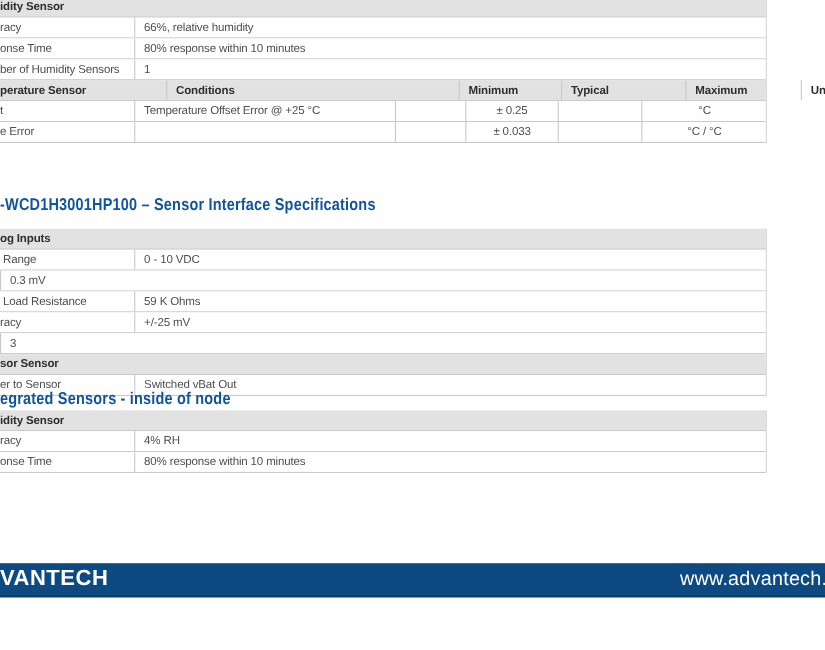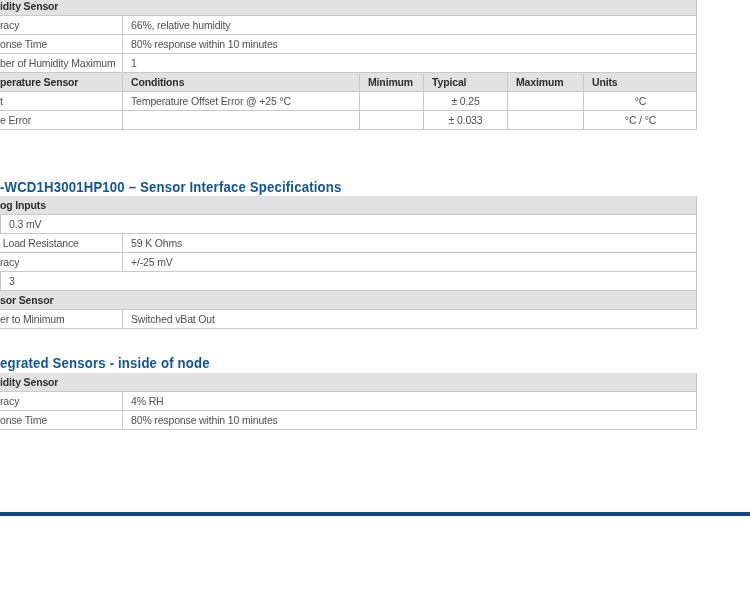--- a/index.html
+++ b/index.html
@@ -7,31 +7,31 @@
     --footer-bar:#0d4a82;
     --footer-bar-edge:#0a3a67;
     --section-row-bg:#e2e2e2;
     --row-border:#c9c9c9;
     --text:#4f4f4f;
     --bold-text:#2e2e2e;
     --footer-text:#ffffff;
   }
   html,body{margin:0;padding:0;background:#ffffff;}
   .page{
-    position:relative;width:750px;height:516px;overflow:hidden;background:#ffffff;
+    position:relative;width:750px;height:591px;overflow:hidden;background:#ffffff;
     font-family:"Liberation Sans","DejaVu Sans",sans-serif;
   }
   .tbl{position:absolute;left:0;width:697px;border-right:1px solid var(--row-border);box-sizing:border-box;}
   .tbl-top{top:-3px;}
-  .tbl-mid{top:196px;}
+  .tbl-mid{top:208px;}
   .tbl-bottom{top:373px;}
   .trow{display:grid;height:19px;box-sizing:border-box;border-bottom:1px solid var(--row-border);background:#ffffff;}
   .trow.section{grid-template-columns:1fr;background:var(--section-row-bg);}
   .trow.kv{grid-template-columns:122px 1fr;}
-  .trow.header6{grid-template-columns:122px 237px 64px 84px 76px 114px;background:var(--section-row-bg);}
+  .trow.header6{grid-template-columns:122px 237px 64px 84px 76px 114px;background:var(--section-row-bg);gap:29px;}
   .trow.row6{grid-template-columns:122px 237px 64px 84px 76px 114px;}
   .tcell{
     display:flex;align-items:center;box-sizing:border-box;
     font-size:10.5px;color:var(--text);letter-spacing:-0.15px;
     white-space:nowrap;overflow:hidden;
   }
   .trow.section .tcell,.trow.header6 .tcell{font-weight:bold;color:var(--bold-text);}
   .trow.kv .tcell.c1,
   .trow.header6 .tcell.c1,.trow.header6 .tcell.c2,.trow.header6 .tcell.c3,
   .trow.header6 .tcell.c4,.trow.header6 .tcell.c5,
@@ -74,21 +74,21 @@
       </div>
       <div class="trow kv">
         <div class="tcell c0">racy</div>
         <div class="tcell c1">66%, relative humidity</div>
       </div>
       <div class="trow kv">
         <div class="tcell c0">onse Time</div>
         <div class="tcell c1">80% response within 10 minutes</div>
       </div>
       <div class="trow kv">
-        <div class="tcell c0">ber of Humidity Maximum</div>
+        <div class="tcell c0">ber of Humidity Sensors</div>
         <div class="tcell c1">1</div>
       </div>
       <div class="trow header6">
         <div class="tcell c0">perature Sensor</div>
         <div class="tcell c1">Conditions</div>
         <div class="tcell c2">Minimum</div>
         <div class="tcell c3">Typical</div>
         <div class="tcell c4">Maximum</div>
         <div class="tcell c5">Units</div>
       </div>
@@ -110,38 +110,42 @@
       </div>
     </div>
 
   <h2 class="blue-heading h-sensor">-WCD1H3001HP100 – Sensor Interface Specifications</h2>
 
   <div class="tbl tbl-mid">
       <div class="trow section">
         <div class="tcell c0">og Inputs</div>
       </div>
       <div class="trow kv">
+        <div class="tcell c0">&nbsp;Range</div>
+        <div class="tcell c1">0 - 10 VDC</div>
+      </div>
+      <div class="trow kv">
         <div class="tcell c1">0.3 mV</div>
       </div>
       <div class="trow kv">
         <div class="tcell c0">&nbsp;Load Resistance</div>
         <div class="tcell c1">59 K Ohms</div>
       </div>
       <div class="trow kv">
         <div class="tcell c0">racy</div>
         <div class="tcell c1">+/-25 mV</div>
       </div>
       <div class="trow kv">
         <div class="tcell c1">3</div>
       </div>
       <div class="trow section">
         <div class="tcell c0">sor Sensor</div>
       </div>
       <div class="trow kv">
-        <div class="tcell c0">er to Minimum</div>
+        <div class="tcell c0">er to Sensor</div>
         <div class="tcell c1">Switched vBat Out</div>
       </div>
     </div>
 
   <h2 class="blue-heading h-integrated">egrated Sensors - inside of node</h2>
 
   <div class="tbl tbl-bottom">
       <div class="trow section">
         <div class="tcell c0">idity Sensor</div>
       </div>

